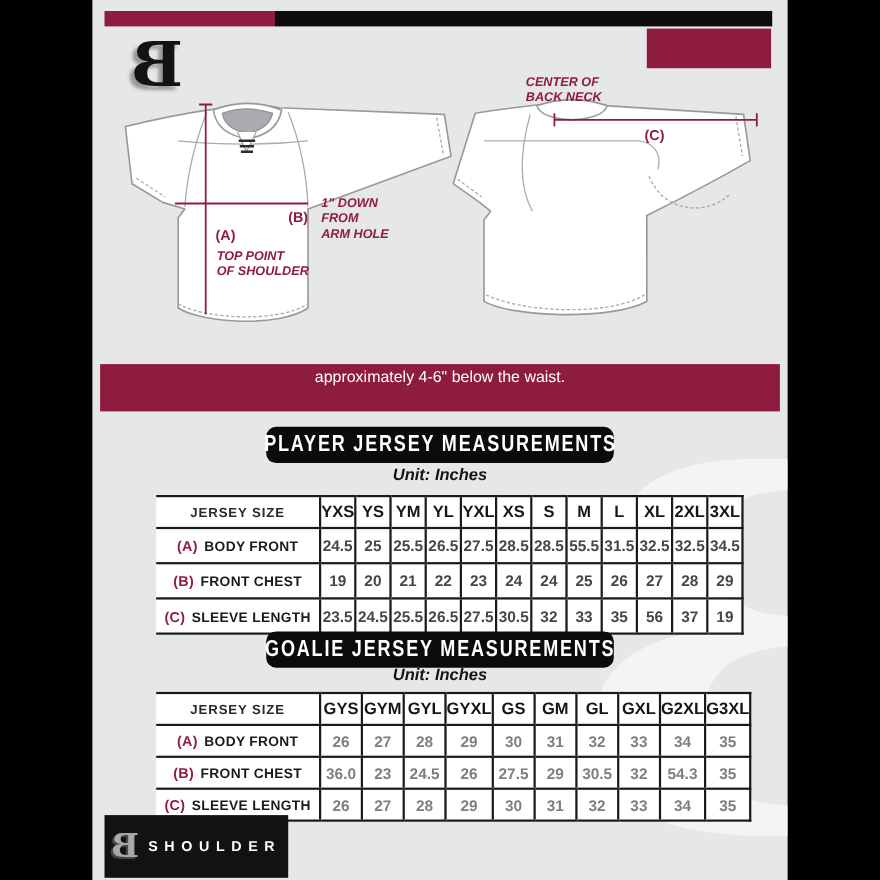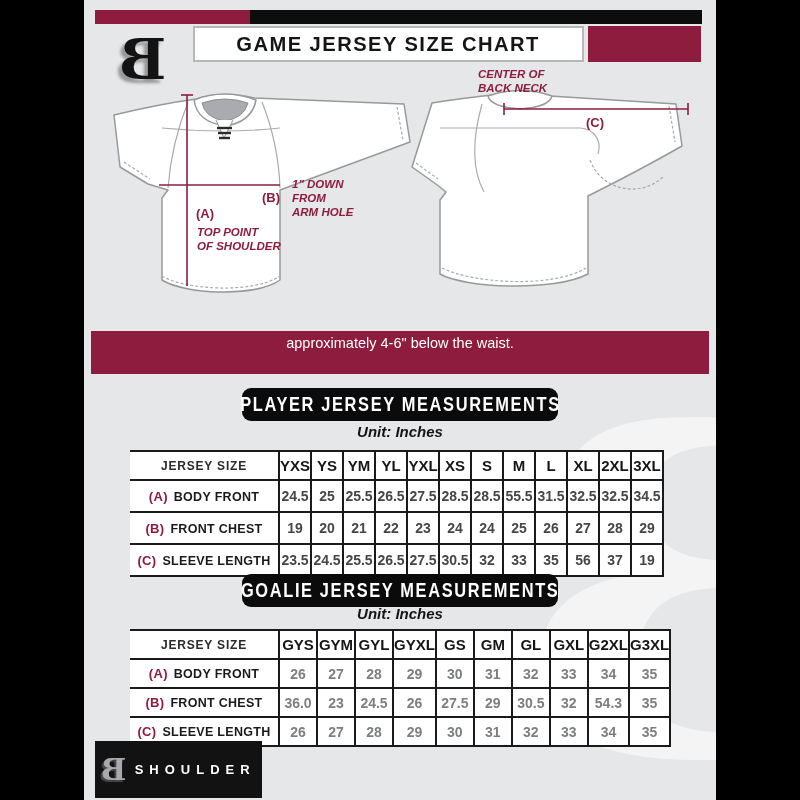--- a/index.html
+++ b/index.html
@@ -34,21 +34,21 @@
   .pill{left:158px;width:316px;height:33px;background:#0b0b0b;border-radius:9px;color:#fff;
         display:flex;align-items:center;justify-content:center;z-index:6;}
   .pill span{font-weight:800;font-size:20px;letter-spacing:2px;white-space:nowrap;transform:scaleX(.82) scaleY(1.05);}
   .pill1{top:388px;} .pill2{top:574px;}
   .unit{left:0;width:100%;text-align:center;font-size:15px;font-weight:700;font-style:italic;color:#141414;z-index:6;}
   .unit1{top:423px;} .unit2{top:605px;}
 
   
   .tblwrap{z-index:6;}
   .t1{left:46px;top:450px;} .t2{left:46px;top:629px;}
-  table.meas{border-collapse:collapse;table-layout:fixed;}
+  table.meas{border-collapse:collapse;table-layout:fixed;margin-left:12px;}
   table.meas td,table.meas th{background:#fff;border-top:2px solid #1a1a1a;border-bottom:2px solid #1a1a1a;
       text-align:center;vertical-align:middle;padding:0;overflow:hidden;white-space:nowrap;}
   table.meas .vcell{border-left:2px solid #1a1a1a;}
   table.meas .lastcol{border-right:2px solid #1a1a1a;}
   table.meas th{height:27px;font-size:15px;font-weight:800;color:#161616;}
   table.meas th.labelhead{font-size:12px;font-weight:600;letter-spacing:.8px;color:#2a2a2a;}
   .t1 td{height:30px;} .t2 td{height:27px;}
   td.rowlabel{text-align:left;padding-left:34px;font-size:12.5px;font-weight:700;color:#1a1a1a;letter-spacing:.3px;}
   td.rowlabel b{color:#8e1c3e;font-weight:800;margin-right:6px;font-size:13px;}
   .t1 td.val{font-size:14px;font-weight:600;color:#454649;}
@@ -72,23 +72,20 @@
 <body>
 
 <div class="stage">
   <div class="content">
 
     <div class="abs bar-maroon"></div>
     <div class="abs bar-black"></div>
     <div class="abs logo">
         <span>B</span>
       </div>
-    <div class="abs title-box">
-      <span>GAME JERSEY SIZE CHART</span>
-    </div>
     <div class="abs title-maroon"></div>
 
     <svg class="abs diagram" viewBox="0 0 632 268" width="632" height="268">
       <g stroke="#97999b" stroke-width="1.5" fill="#ffffff" stroke-linejoin="round">
 
         <path d="M112,37 C90,40 55,47 30,53 L36,105 L64,122 L84,128 L78,136 L78,218
                  C100,232 170,236 196,218 L196,128 L326,80 L320,42 L170,36 C150,31 126,32 112,37 Z"></path>
 
         <g fill="none" stroke="#a9abad" stroke-width="1.2">
           <path d="M78,66 Q140,72 196,66"></path>

